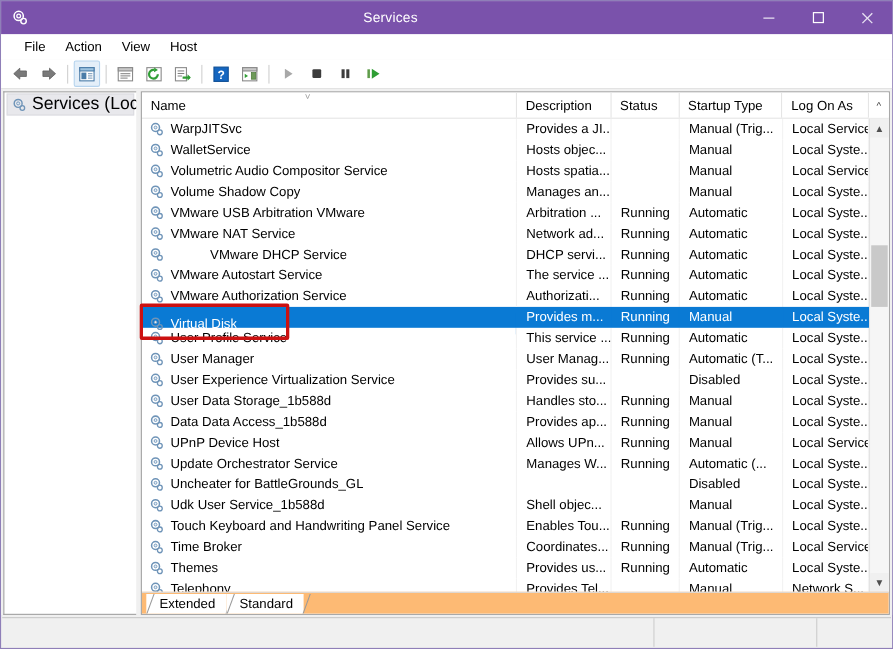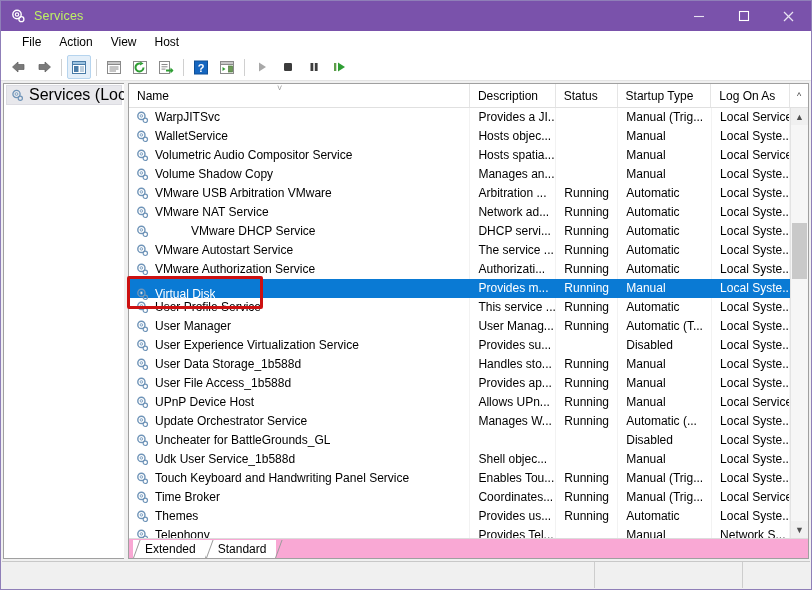--- a/index.html
+++ b/index.html
@@ -25,22 +25,23 @@
     background:#7a52ab;
     display:flex;align-items:center;
     position:relative;
   }
   .title-icon{
     width:18px;height:18px;margin-left:8px;margin-right:7px;
     position:relative;flex:none;
   }
   .title-icon svg{display:block;}
   .title-text{
-    color:#bef264;font-size:12.5px;letter-spacing:.2px;
+    color:#ffffff;font-size:12.5px;letter-spacing:.2px;
     flex:1;
+    text-align:center;
   }
   .caption-buttons{display:flex;height:30px;}
   .cap-btn{
     width:45px;height:30px;display:flex;align-items:center;justify-content:center;
     color:#e8e2f2;
   }
   .cap-btn svg{display:block;}
   
   .menubar{
     height:22px;min-height:22px;background:#ffffff;
@@ -176,21 +177,21 @@
   }
   .vs-track{flex:1;position:relative;background:#f6f6f6;}
   .vs-thumb{
     position:absolute;left:1px;right:1px;
     background:#c9c9c9;
   }
   
   .tabstrip{
     height:19px;min-height:19px;
     display:flex;align-items:flex-end;
-    background:#f9a8d4;
+    background:#fdba74;
     border-top:1px solid #dcdcdc;
     padding-left:4px;
     position:relative;
   }
   .tab{
     position:relative;height:18px;
     display:flex;align-items:center;
     padding:0 10px 0 12px;
     font-size:12px;color:#000;
     background:#ffffff;
@@ -601,21 +602,21 @@
               <div class="cell" style="width: 94px;">Manual</div>
               <div class="cell" style="width: 78px;">Local Syste...</div>
             </div>
             <div class="row">
               <div class="cell name" style="width: 342px;">
                 <span class="svc-icon"><svg width="15" height="15" viewBox="0 0 15 15">
                     <circle cx="6.4" cy="5.9" r="3.6" fill="none" stroke="#6f94b8" stroke-width="1.4"></circle>
                     <circle cx="6.4" cy="5.9" r="1.3" fill="#e4eef7" stroke="#6f94b8" stroke-width="0.8"></circle>
                     <circle cx="10.3" cy="10.3" r="2.2" fill="none" stroke="#6f94b8" stroke-width="1.2"></circle>
                   </svg></span>
-                <span class="name-text">User File Access_1b588d</span>
+                <span class="name-text">Data Data Access_1b588d</span>
               </div>
               <div class="cell" style="width: 86px;">Provides ap...</div>
               <div class="cell" style="width: 62px;">Running</div>
               <div class="cell" style="width: 94px;">Manual</div>
               <div class="cell" style="width: 78px;">Local Syste...</div>
             </div>
             <div class="row">
               <div class="cell name" style="width: 342px;">
                 <span class="svc-icon"><svg width="15" height="15" viewBox="0 0 15 15">
                     <circle cx="6.4" cy="5.9" r="3.6" fill="none" stroke="#6f94b8" stroke-width="1.4"></circle>

